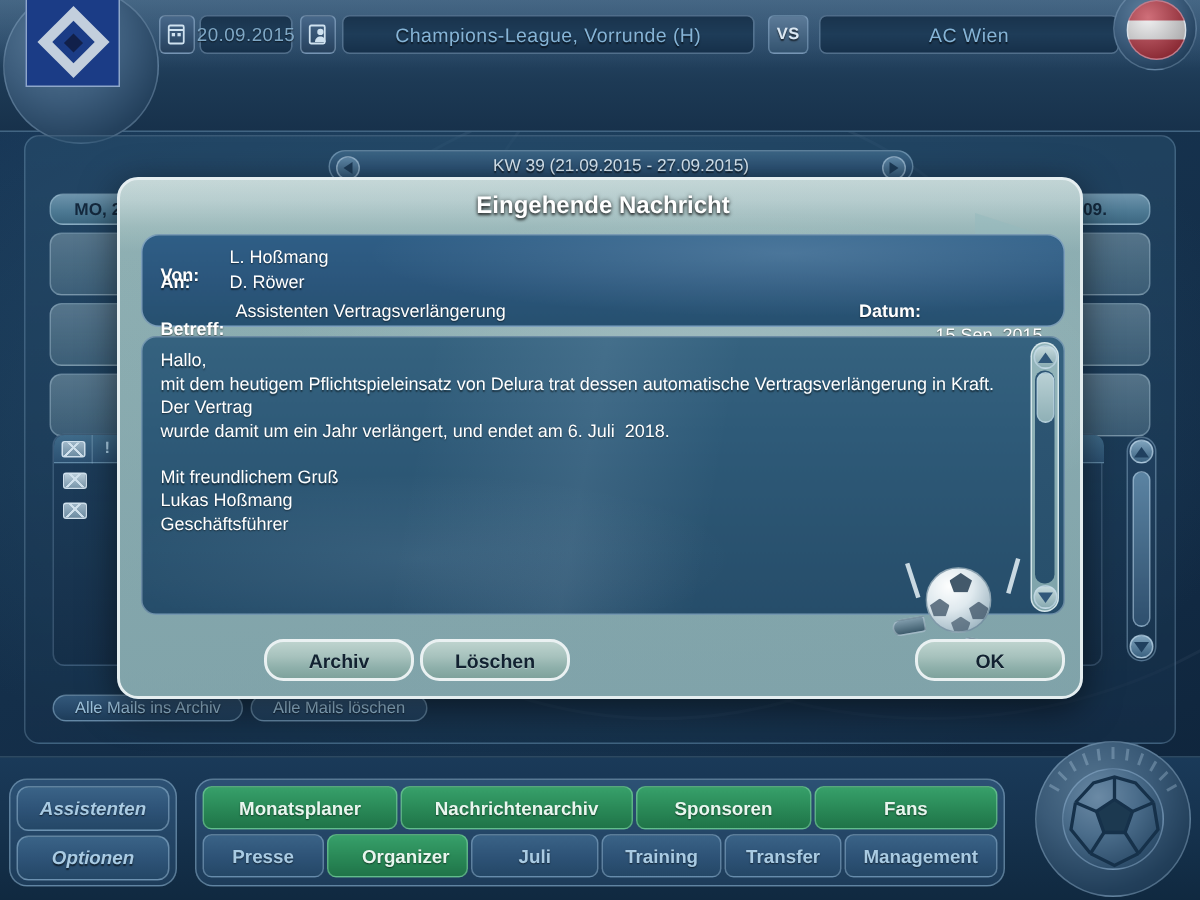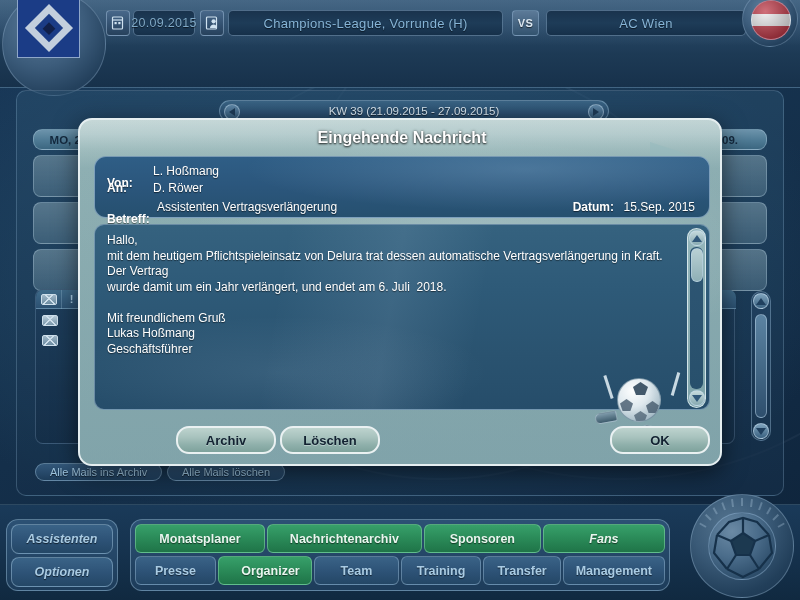--- a/index.html
+++ b/index.html
@@ -219,21 +219,21 @@
   }
   .meta-line { position:absolute; color:#ffffff; font-size:12px; text-shadow:0 1px 1px rgba(0,0,0,.55); }
   .meta-lbl { font-weight:bold; }
   #meta-von-lbl  { left: 12px; top: 7px; margin-top: 12px; }
   #meta-von-val  { left: 58px; top: 7px; }
   #meta-an-lbl   { left: 12px; top: 24px; }
   #meta-an-val   { left: 58px; top: 24px; }
   #meta-betr-lbl { left: 12px; top: 43px; margin-top: 12px; }
   #meta-betr-val { left: 62px; top: 43px; }
   #meta-date-lbl { right: 95px; top: 43px; }
-  #meta-date-val { right: 14px; top: 43px; text-align: right; }
+  #meta-date-val { right: 14px; top: 59px; text-align: right; }
 
   #body-box {
     position:absolute; left: 14px; top: 104px; width: 616px; height: 186px;
     border-radius: 10px;
     background: linear-gradient(180deg, #35627f 0%, #2e5a78 35%, #2a5370 70%, #264d6a 100%);
     border: 1px solid rgba(190,215,235,0.45);
     overflow:hidden;
   }
   #body-box::before{
     content:""; position:absolute; inset:0;
@@ -563,33 +563,33 @@
       <div class="nav-row top">
         <div class="nav-tab green" style="width:131px;">
           <span>Monatsplaner</span>
         </div>
         <div class="nav-tab green" style="width:156px;">
           <span>Nachrichtenarchiv</span>
         </div>
         <div class="nav-tab green" style="width:118px;">
           <span>Sponsoren</span>
         </div>
-        <div class="nav-tab green" style="width:123px;font-style:italic;">
+        <div class="nav-tab green" style="width:123px;">
           <span>Fans</span>
         </div>
       </div>
       <div class="nav-row">
         <div class="nav-tab" style="width:90px;">
           <span>Presse</span>
         </div>
         <div class="nav-tab green" style="width:104px;padding-left:11px;">
           <span>Organizer</span>
         </div>
         <div class="nav-tab" style="width:94px;">
-          <span>Team</span>
+          <span>Juli</span>
         </div>
         <div class="nav-tab" style="width:90px;">
           <span>Training</span>
         </div>
         <div class="nav-tab" style="width:86px;">
           <span>Transfer</span>
         </div>
         <div class="nav-tab" style="width:114px;">
           <span>Management</span>
         </div>

